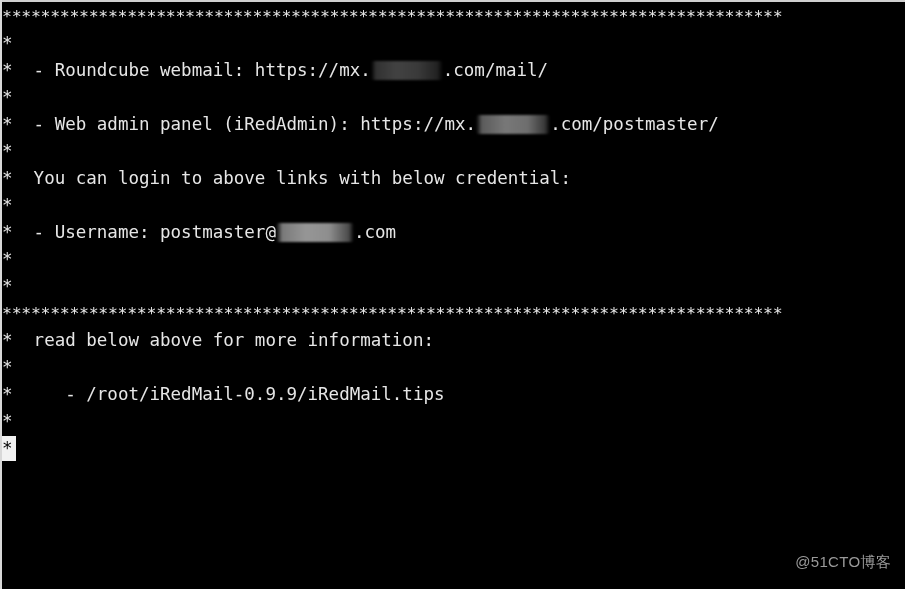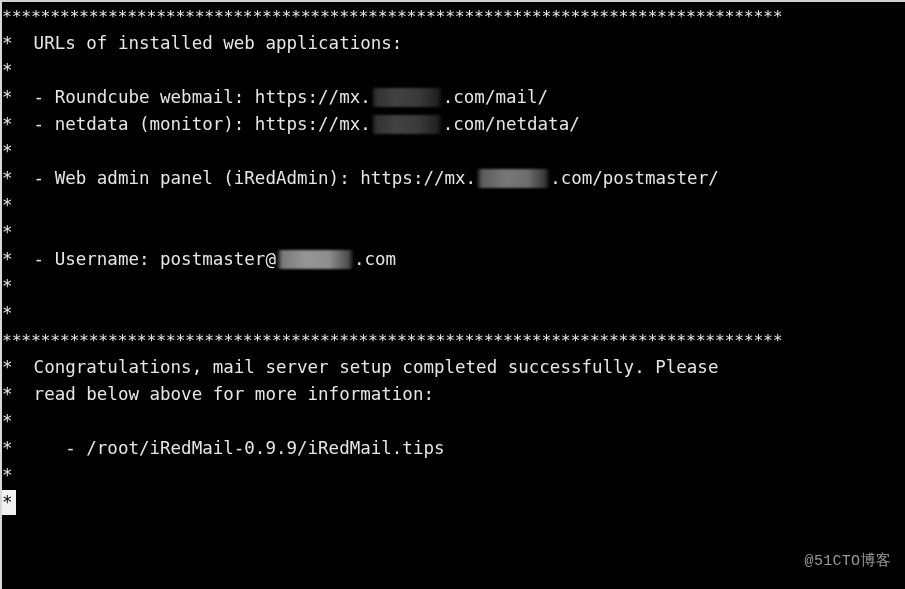--- a/index.html
+++ b/index.html
@@ -115,47 +115,45 @@
       rgba(150,150,150,1) 38%,
       rgba(142,142,142,1) 68%,
       rgba(95,95,95,0.8) 93%,
       rgba(30,30,30,0.0) 100%);
     filter: blur(1.2px);
   }
   .watermark {
     position: absolute;
     right: 14px;
     top: 548px;
-    font-family: Liberation Mono, monospace;
+    font-family: Liberation Sans, sans-serif;
     font-size: 15px;
     color: #9a9a9a;
     letter-spacing: 0.3px;
     z-index: 5;
     white-space: nowrap;
   }
 </style>
 </head>
 <body>
 
 <div id="terminal">
   <div class="screen" id="screen">
       <div class="line rule"><span>*********************************************************************************</span></div>
-      <div class="line"><span>*  URLs of installed web applications:</span></div>
       <div class="line blank"><span>*</span></div>
       <div class="line"><span>*  - Roundcube webmail: https://mx.</span><span class="redact dark" style="width: 72px; height: 19px;"></span><span>.com/mail/</span></div>
-      <div class="line"><span>*  - netdata (monitor): https://mx.</span><span class="redact dark" style="width: 72px; height: 19px;"></span><span>.com/netdata/</span></div>
       <div class="line blank"><span>*</span></div>
       <div class="line"><span>*  - Web admin panel (iRedAdmin): https://mx.</span><span class="redact mid" style="width: 74px; height: 19px;"></span><span>.com/postmaster/</span></div>
       <div class="line blank"><span>*</span></div>
+      <div class="line"><span>*  You can login to above links with below credential:</span></div>
       <div class="line blank"><span>*</span></div>
       <div class="line"><span>*  - Username: postmaster@</span><span class="redact light" style="width: 78px; height: 19px;"></span><span>.com</span></div>
       <div class="line blank"><span>*</span></div>
       <div class="line blank"><span>*</span></div>
       <div class="line rule"><span>*********************************************************************************</span></div>
-      <div class="line"><span>*  Congratulations, mail server setup completed successfully. Please</span></div>
       <div class="line"><span>*  read below above for more information:</span></div>
       <div class="line blank"><span>*</span></div>
       <div class="line"><span>*     - /root/iRedMail-0.9.9/iRedMail.tips</span></div>
       <div class="line blank"><span>*</span></div>
       <div class="line cursor-line"><span class="cursor-block"></span><span class="txt"><span class="inv">*</span></span></div>
     </div>
   <div class="watermark">@51CTO博客</div>
 </div>
 
 </body></html>

